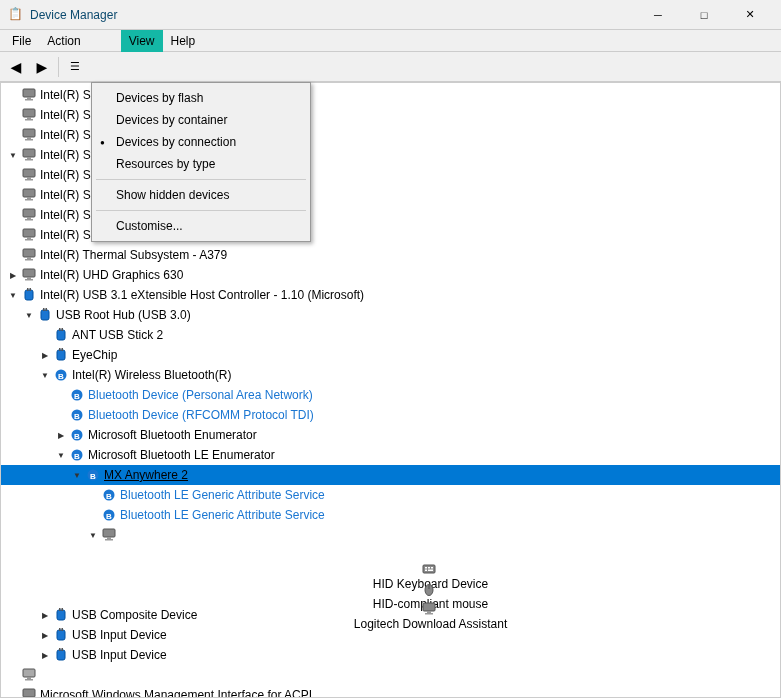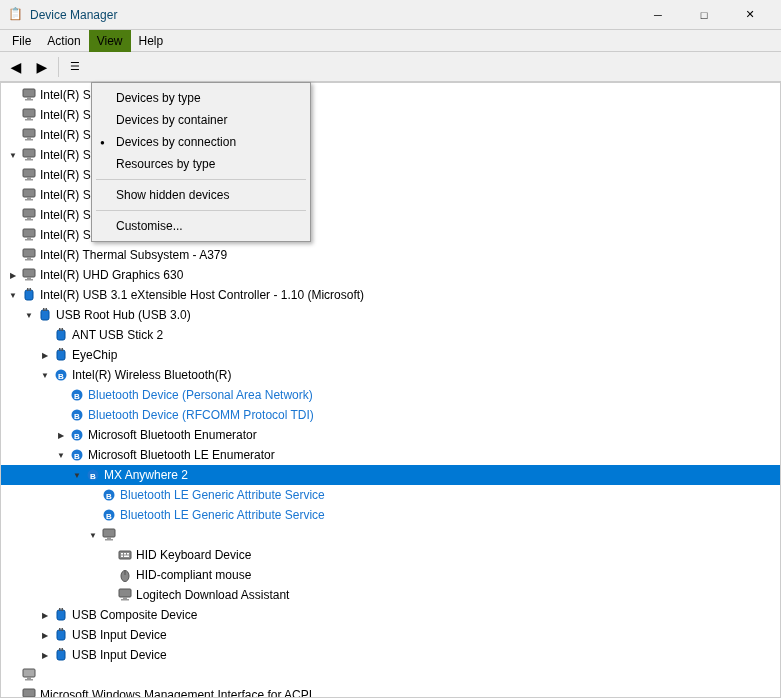--- a/index.html
+++ b/index.html
@@ -59,21 +59,21 @@
       position: relative;
     }
     .menu-item {
       padding: 2px 8px;
       cursor: pointer;
       font-size: 12px;
       height: 22px;
       display: flex;
       align-items: center;
     }
-    .menu-item.active { background: #4d7c0f; }
+    .menu-item.active { background: #14b8a6; margin-left: 32px; }
 
     
     .toolbar {
       height: 30px;
       background: #f0f0f0;
       border-bottom: 1px solid #ccc;
       display: flex;
       align-items: center;
       padding: 0 4px;
       gap: 2px;
@@ -151,21 +151,21 @@
       color: #000;
     }
 
     
     .indent-0 { padding-left: 4px; }
     .indent-1 { padding-left: 20px; }
     .indent-2 { padding-left: 36px; }
     .indent-3 { padding-left: 52px; }
     .indent-4 { padding-left: 68px; }
     .indent-5 { padding-left: 84px; }
-    .indent-6 { padding-left: 100px; }
+    .indent-6 { padding-left: 100px; flex-direction: column; }
 
     
     .dropdown-menu {
       position: absolute;
       top: 52px;
       left: 91px;
       width: 220px;
       background: #f0f0f0;
       border: 1px solid #999;
       box-shadow: 2px 2px 4px rgba(0,0,0,0.3);
@@ -208,21 +208,21 @@
   </div>
 </div>
 
 <div class="menu-bar">
   <div class="menu-item">File</div>
   <div class="menu-item">Action</div>
   <div class="menu-item active">View</div>
   <div class="menu-item">Help</div>
 
   <div class="dropdown-menu">
-    <div class="dropdown-item">Devices by type</div>
+    <div class="dropdown-item">Devices by flash</div>
     <div class="dropdown-item">Devices by container</div>
     <div class="dropdown-item checked">Devices by connection</div>
     <div class="dropdown-item">Resources by type</div>
     <div class="dropdown-separator"></div>
     <div class="dropdown-item">Show hidden devices</div>
     <div class="dropdown-separator"></div>
     <div class="dropdown-item">Customise...</div>
   </div>
 </div>
 
@@ -441,21 +441,21 @@
         <span class="item-text">Microsoft Bluetooth LE Enumerator</span>
       </div>
       <div class="tree-item indent-4 selected">
         <span class="expand-btn" style="font-size: 8px; color: rgb(51, 51, 51);">▼</span>
         <span class="item-icon">
           <svg width="14" height="14" viewBox="0 0 14 14">
             <circle cx="7" cy="7" r="5.5" fill="#1a76d2"></circle>
             <text x="7" y="10.5" text-anchor="middle" fill="white" font-size="8" font-weight="bold">B</text>
           </svg>
         </span>
-        <span class="item-text" style="color: #ffffff;">MX Anywhere 2</span>
+        <span class="item-text" style="color: #000000; text-decoration: underline;">MX Anywhere 2</span>
       </div>
       <div class="tree-item indent-5">
         <span class="expand-btn" style="font-size: 8px; color: rgb(51, 51, 51);"></span>
         <span class="item-icon">
           <svg width="14" height="14" viewBox="0 0 14 14">
             <circle cx="7" cy="7" r="5.5" fill="#1a76d2"></circle>
             <text x="7" y="10.5" text-anchor="middle" fill="white" font-size="8" font-weight="bold">B</text>
           </svg>
         </span>
         <span class="item-text" style="color: rgb(26, 118, 210);">Bluetooth LE Generic Attribute Service</span>

